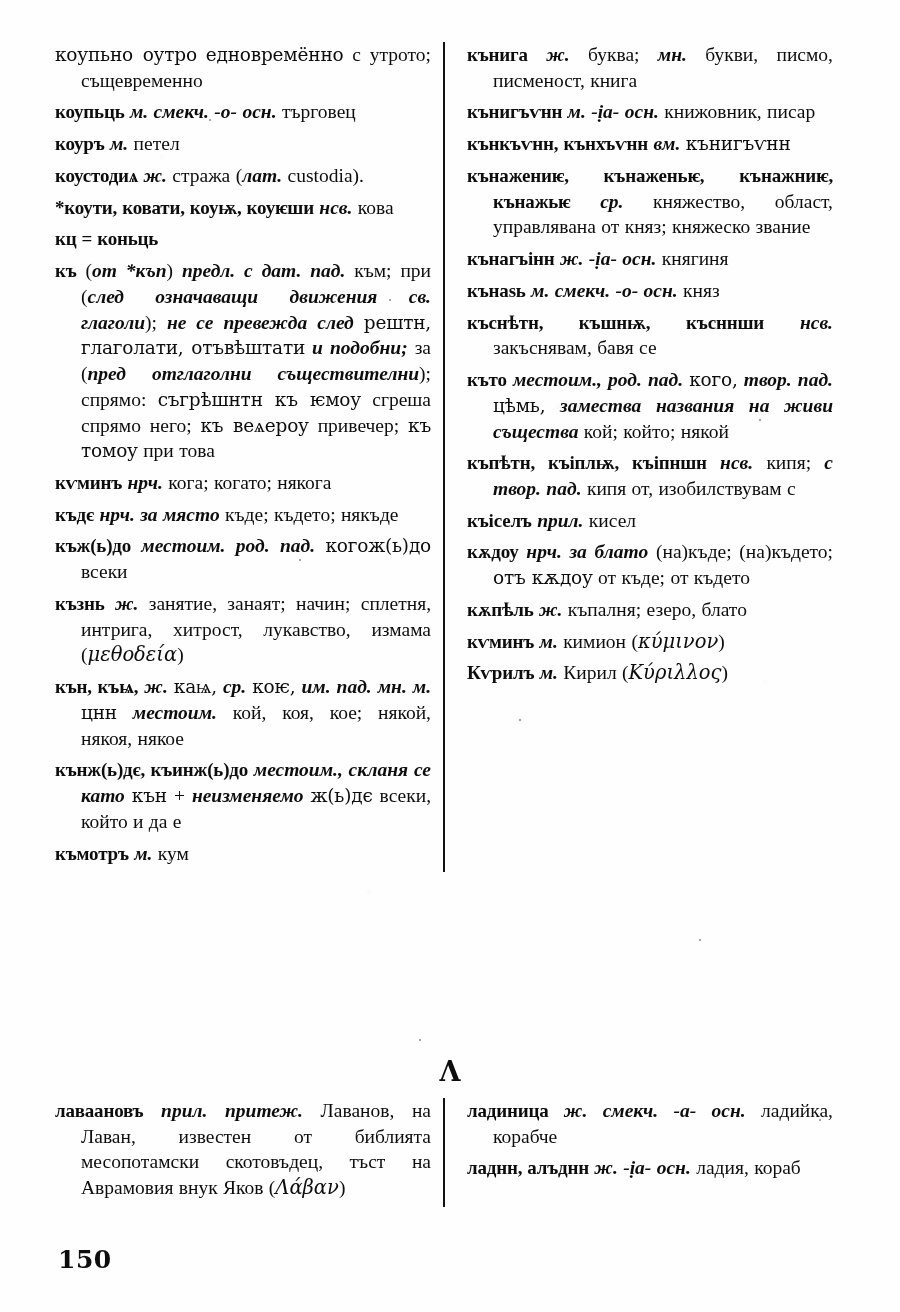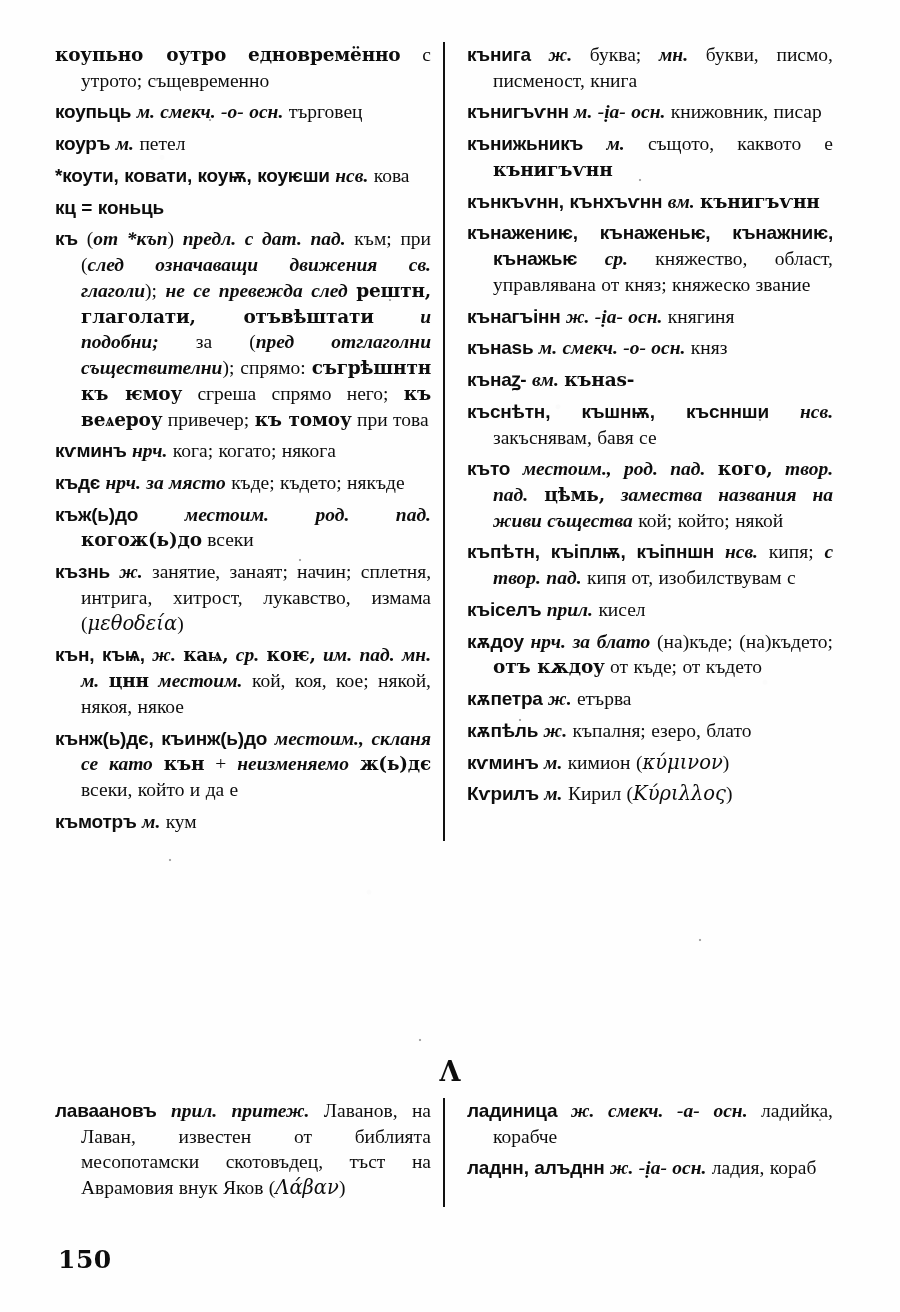--- a/index.html
+++ b/index.html
@@ -61,27 +61,27 @@
     line-height: 1.32;
     text-align: justify;
     text-indent: -26px;
     padding-left: 26px;
     word-spacing: 0.5px;
   }
 
   
   .hw {
     font-weight: bold;
-    font-family: Liberation Sans, sans-serif;
+    font-family: Liberation Serif, serif;
     letter-spacing: -0.2px;
     font-size: 19px;
   }
   
   .sl {
-    font-weight: bold;
+    font-weight: normal;
     font-family: "DejaVu Serif", "Liberation Serif", serif;
     font-size: 18.5px;
     letter-spacing: -0.2px;
     margin-top: 46px;
   }
   .it {
     font-style: italic;
     font-weight: bold;
     font-family: "Liberation Serif", "DejaVu Serif", serif;
   }
@@ -151,47 +151,45 @@
 </head>
 <body>
 
 <div class="page">
 
   <div class="columns">
     <div class="col col-left">
         <p class="entry"><span class="sl">коупьно оутро</span><span class="gl"> </span><span class="sl">едновремённо</span><span class="gl"> с утрото; същевременно</span></p>
         <p class="entry"><span class="hw">коупьць</span><span class="gl"> </span><span class="it">м. смекч. -о- осн.</span><span class="gl"> търговец</span></p>
         <p class="entry"><span class="hw">коуръ</span><span class="gl"> </span><span class="it">м.</span><span class="gl"> петел</span></p>
+        <p class="entry"><span class="hw">коустодиѧ</span><span class="gl"> </span><span class="it">ж.</span><span class="gl"> стража (</span><span class="it">лат.</span><span class="gl"> cus­todia).</span></p>
         <p class="entry"><span class="hw">*коути, ковати, коуѭ, коуѥши</span><span class="gl"> </span><span class="it">нсв.</span><span class="gl"> кова</span></p>
         <p class="entry"><span class="hw">кц = коньць</span></p>
         <p class="entry"><span class="hw">къ</span><span class="gl"> (</span><span class="it">от *къп</span><span class="gl">) </span><span class="it">предл. с дат. пад.</span><span class="gl"> към; при (</span><span class="it">след означаващи движения св. глаголи</span><span class="gl">); </span><span class="it">не се превежда след</span><span class="gl"> </span><span class="sl">рештн, глаголати, отъвѣштати</span><span class="gl"> </span><span class="it">и подобни;</span><span class="gl"> за (</span><span class="it">пред отглаголни съществителни</span><span class="gl">); спрямо: </span><span class="sl">съгрѣшнтн къ ѥмоу</span><span class="gl"> сгреша спрямо него; </span><span class="sl">къ веѧероу</span><span class="gl"> привечер; </span><span class="sl">къ томоу</span><span class="gl"> при това</span></p>
         <p class="entry"><span class="hw">кѵминъ</span><span class="gl"> </span><span class="it">нрч.</span><span class="gl"> кога; когато; някога</span></p>
         <p class="entry"><span class="hw">къдє</span><span class="gl"> </span><span class="it">нрч. за място</span><span class="gl"> къде; където; някъде</span></p>
         <p class="entry"><span class="hw">къж(ь)до</span><span class="gl"> </span><span class="it">местоим. род. пад.</span><span class="gl"> </span><span class="sl">когож(ь)до</span><span class="gl"> всеки</span></p>
         <p class="entry"><span class="hw">къзнь</span><span class="gl"> </span><span class="it">ж.</span><span class="gl"> занятие, занаят; начин; сплетня, интрига, хитрост, лукавство, измама (</span><span class="gr">μεθοδεία</span><span class="gl">)</span></p>
         <p class="entry"><span class="hw">кън, къѩ,</span><span class="gl"> </span><span class="it">ж.</span><span class="gl"> </span><span class="sl">каѩ,</span><span class="gl"> </span><span class="it">ср.</span><span class="gl"> </span><span class="sl">коѥ,</span><span class="gl"> </span><span class="it">им. пад. мн. м.</span><span class="gl"> </span><span class="sl">цнн</span><span class="gl"> </span><span class="it">местоим.</span><span class="gl"> кой, коя, кое; някой, някоя, някое</span></p>
         <p class="entry"><span class="hw">кънж(ь)дє, къинж(ь)до</span><span class="gl"> </span><span class="it">местоим., скланя се като</span><span class="gl"> </span><span class="sl">кън</span><span class="gl"> + </span><span class="it">неизменяемо</span><span class="gl"> </span><span class="sl">ж(ь)дє</span><span class="gl"> всеки, който и да е</span></p>
         <p class="entry"><span class="hw">къмотръ</span><span class="gl"> </span><span class="it">м.</span><span class="gl"> кум</span></p>
       </div>
     <div class="rule"></div>
     <div class="col col-right">
         <p class="entry"><span class="hw">кънига</span><span class="gl"> </span><span class="it">ж.</span><span class="gl"> буква; </span><span class="it">мн.</span><span class="gl"> букви, писмо, писменост, книга</span></p>
         <p class="entry"><span class="hw">кънигъѵнн</span><span class="gl"> </span><span class="it">м. -ịa- осн.</span><span class="gl"> книжовник, писар</span></p>
-        <p class="entry"><span class="hw">кънижьникъ</span><span class="gl"> </span><span class="it">м.</span><span class="gl"> същото, каквото е </span><span class="sl">кънигъѵнн</span></p>
         <p class="entry"><span class="hw">кънкъѵнн, кънхъѵнн</span><span class="gl"> </span><span class="it">вм.</span><span class="gl"> </span><span class="sl">кънигъѵнн</span></p>
         <p class="entry"><span class="hw">кънажениѥ, кънаженьѥ, кънажниѥ, кънажьѥ</span><span class="gl"> </span><span class="it">ср.</span><span class="gl"> княжество, област, управлявана от княз; княжеско звание</span></p>
         <p class="entry"><span class="hw">кънагъінн</span><span class="gl"> </span><span class="it">ж. -ịa- осн.</span><span class="gl"> княгиня</span></p>
         <p class="entry"><span class="hw">кънаѕь</span><span class="gl"> </span><span class="it">м. смекч. -о- осн.</span><span class="gl"> княз</span></p>
-        <p class="entry"><span class="hw">кънаꙁ-</span><span class="gl"> </span><span class="it">вм.</span><span class="gl"> </span><span class="sl">кънаѕ-</span></p>
         <p class="entry"><span class="hw">къснѣтн, къшнѭ, късннши</span><span class="gl"> </span><span class="it">нсв.</span><span class="gl"> закъснявам, бавя се</span></p>
         <p class="entry"><span class="hw">къто</span><span class="gl"> </span><span class="it">местоим., род. пад.</span><span class="gl"> </span><span class="sl">кого,</span><span class="gl"> </span><span class="it">твор. пад.</span><span class="gl"> </span><span class="sl">цѣмь,</span><span class="gl"> </span><span class="it">замества названия на живи същества</span><span class="gl"> кой; който; някой</span></p>
         <p class="entry"><span class="hw">къпѣтн, къіплѭ, къіпншн</span><span class="gl"> </span><span class="it">нсв.</span><span class="gl"> кипя; </span><span class="it">с твор. пад.</span><span class="gl"> кипя от, изобилствувам с</span></p>
         <p class="entry"><span class="hw">къіселъ</span><span class="gl"> </span><span class="it">прил.</span><span class="gl"> кисел</span></p>
         <p class="entry"><span class="hw">кѫдоу</span><span class="gl"> </span><span class="it">нрч. за блато</span><span class="gl"> (на)къде; (на)където; </span><span class="sl">отъ кѫдоу</span><span class="gl"> от къде; от където</span></p>
-        <p class="entry"><span class="hw">кѫпетра</span><span class="gl"> </span><span class="it">ж.</span><span class="gl"> етърва</span></p>
         <p class="entry"><span class="hw">кѫпѣль</span><span class="gl"> </span><span class="it">ж.</span><span class="gl"> къпалня; езеро, блато</span></p>
         <p class="entry"><span class="hw">кѵминъ</span><span class="gl"> </span><span class="it">м.</span><span class="gl"> кимион (</span><span class="gr">κύμινον</span><span class="gl">)</span></p>
         <p class="entry"><span class="hw">Кѵрилъ</span><span class="gl"> </span><span class="it">м.</span><span class="gl"> Кирил (</span><span class="gr">Κύριλλος</span><span class="gl">)</span></p>
       </div>
   </div>
 
   <div class="letter-head">Λ</div>
 
   <div class="columns-lower">
     <div class="col col-left">

